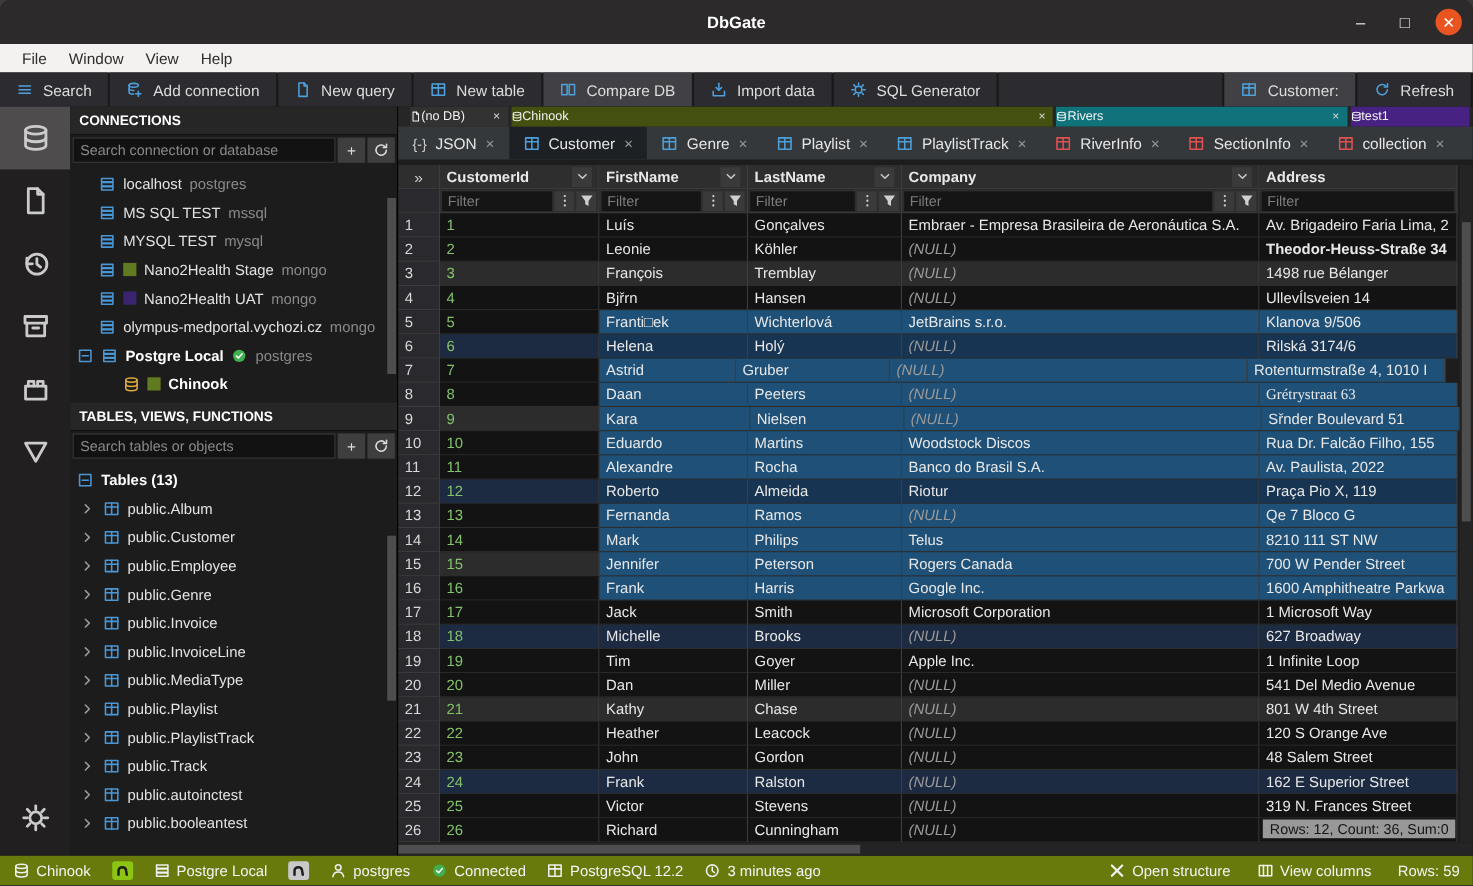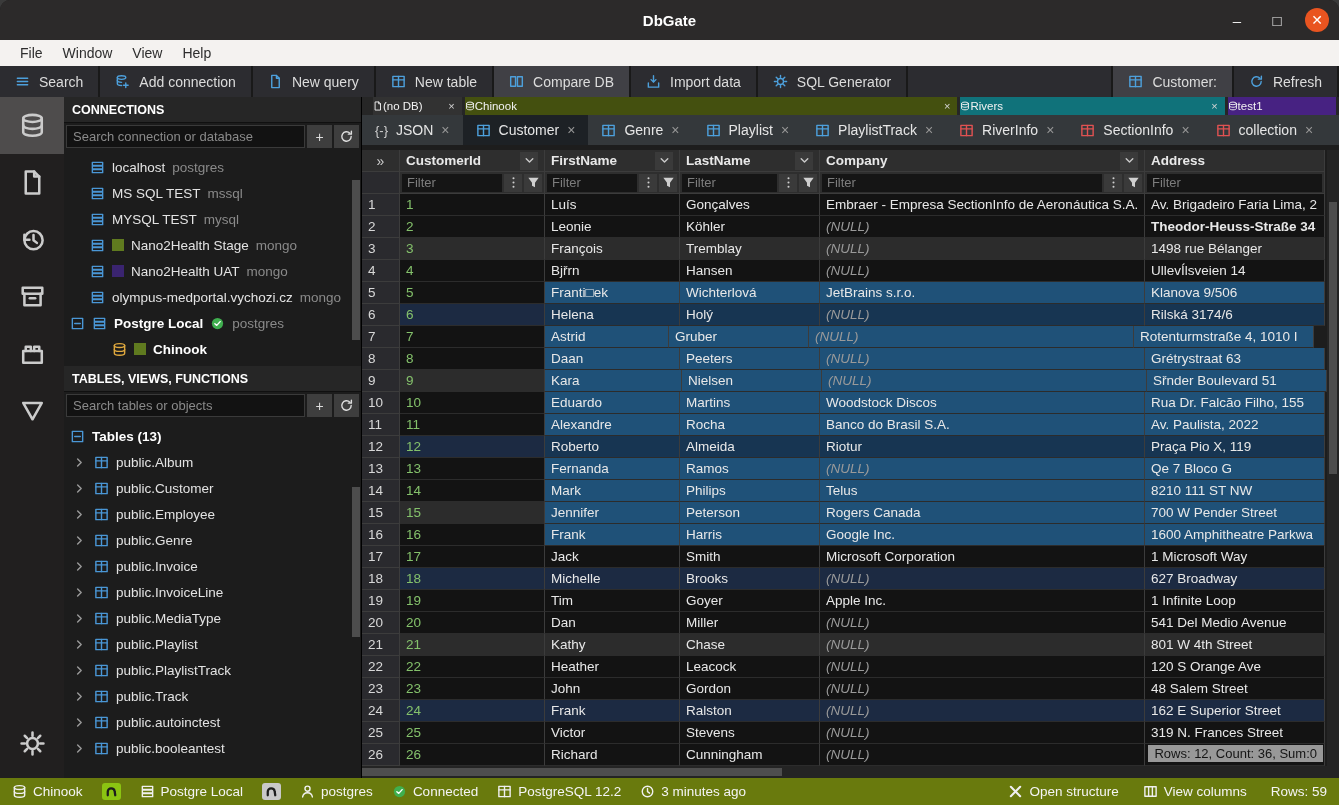--- a/index.html
+++ b/index.html
@@ -819,21 +819,21 @@
                   <input class="filter-input" placeholder="Filter" style="">
                 </div>
               </div>
               <div class="grid-row">
                 <div class="gcell rownum">1</div>
                 <div class="gcell dcell" style="width: 145px;">
                   <span class="idval">1</span>
                 </div>
                 <div class="gcell dcell" style="width: 135px;">Luís</div>
                 <div class="gcell dcell" style="width: 140px;">Gonçalves</div>
-                <div class="gcell dcell" style="width: 325px;">Embraer - Empresa SectionInfo de Aeronáutica S.A.</div>
+                <div class="gcell dcell" style="width: 325px;">Embraer - Empresa Brasileira de Aeronáutica S.A.</div>
                 <div class="gcell dcell" style="width: 180px;">Av. Brigadeiro Faria Lima, 2</div>
               </div>
               <div class="grid-row">
                 <div class="gcell rownum">2</div>
                 <div class="gcell dcell" style="width: 145px;">
                   <span class="idval">2</span>
                 </div>
                 <div class="gcell dcell" style="width: 135px;">Leonie</div>
                 <div class="gcell dcell" style="width: 140px;">Köhler</div>
                 <div class="gcell dcell" style="width: 325px;">
@@ -902,21 +902,21 @@
               <div class="grid-row">
                 <div class="gcell rownum">8</div>
                 <div class="gcell dcell" style="width: 145px;">
                   <span class="idval">8</span>
                 </div>
                 <div class="gcell dcell sel" style="width: 135px;">Daan</div>
                 <div class="gcell dcell sel" style="width: 140px;">Peeters</div>
                 <div class="gcell dcell sel" style="width: 325px;">
                   <span class="nullval">(NULL)</span>
                 </div>
-                <div class="gcell dcell sel" style="width: 180px;">Grétrystraat 63</div>
+                <div class="gcell dcell sel" style="width: 180px; font-family: Liberation Serif, serif;">Grétrystraat 63</div>
               </div>
               <div class="grid-row r-gray">
                 <div class="gcell rownum">9</div>
                 <div class="gcell dcell" style="width: 145px;">
                   <span class="idval">9</span>
                 </div>
                 <div class="gcell dcell sel" style="width: 137px;">Kara</div>
                 <div class="gcell dcell sel" style="width: 140px;">Nielsen</div>
                 <div class="gcell dcell sel" style="width: 325px;">
                   <span class="nullval">(NULL)</span>

